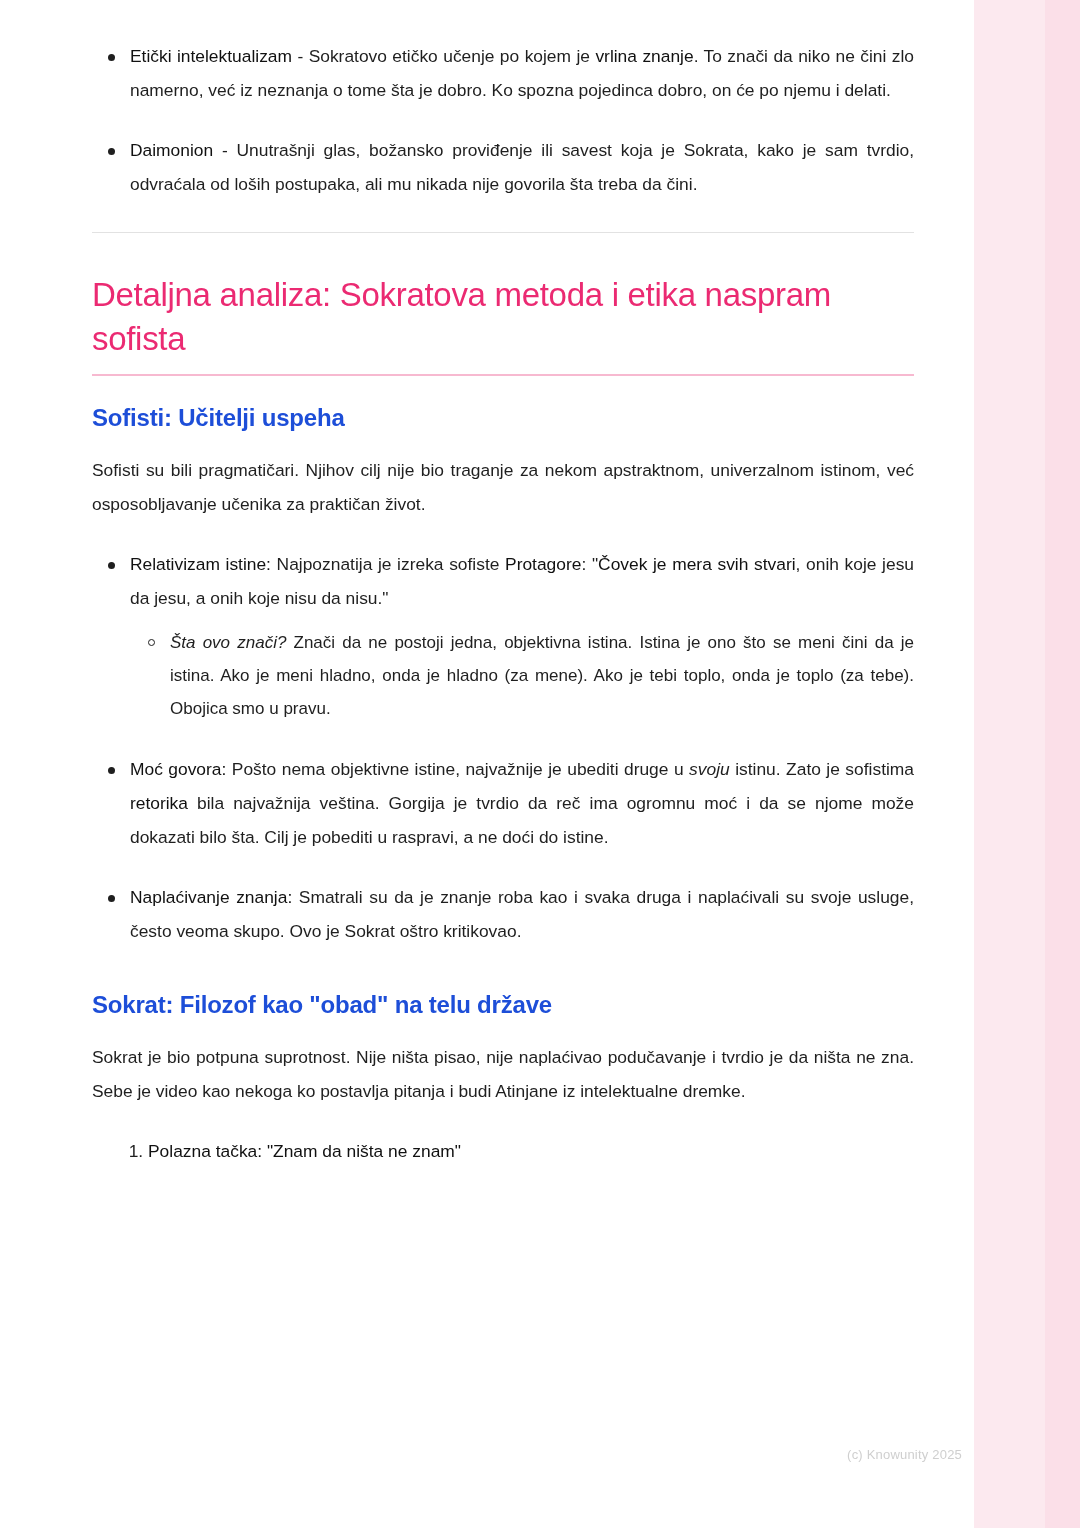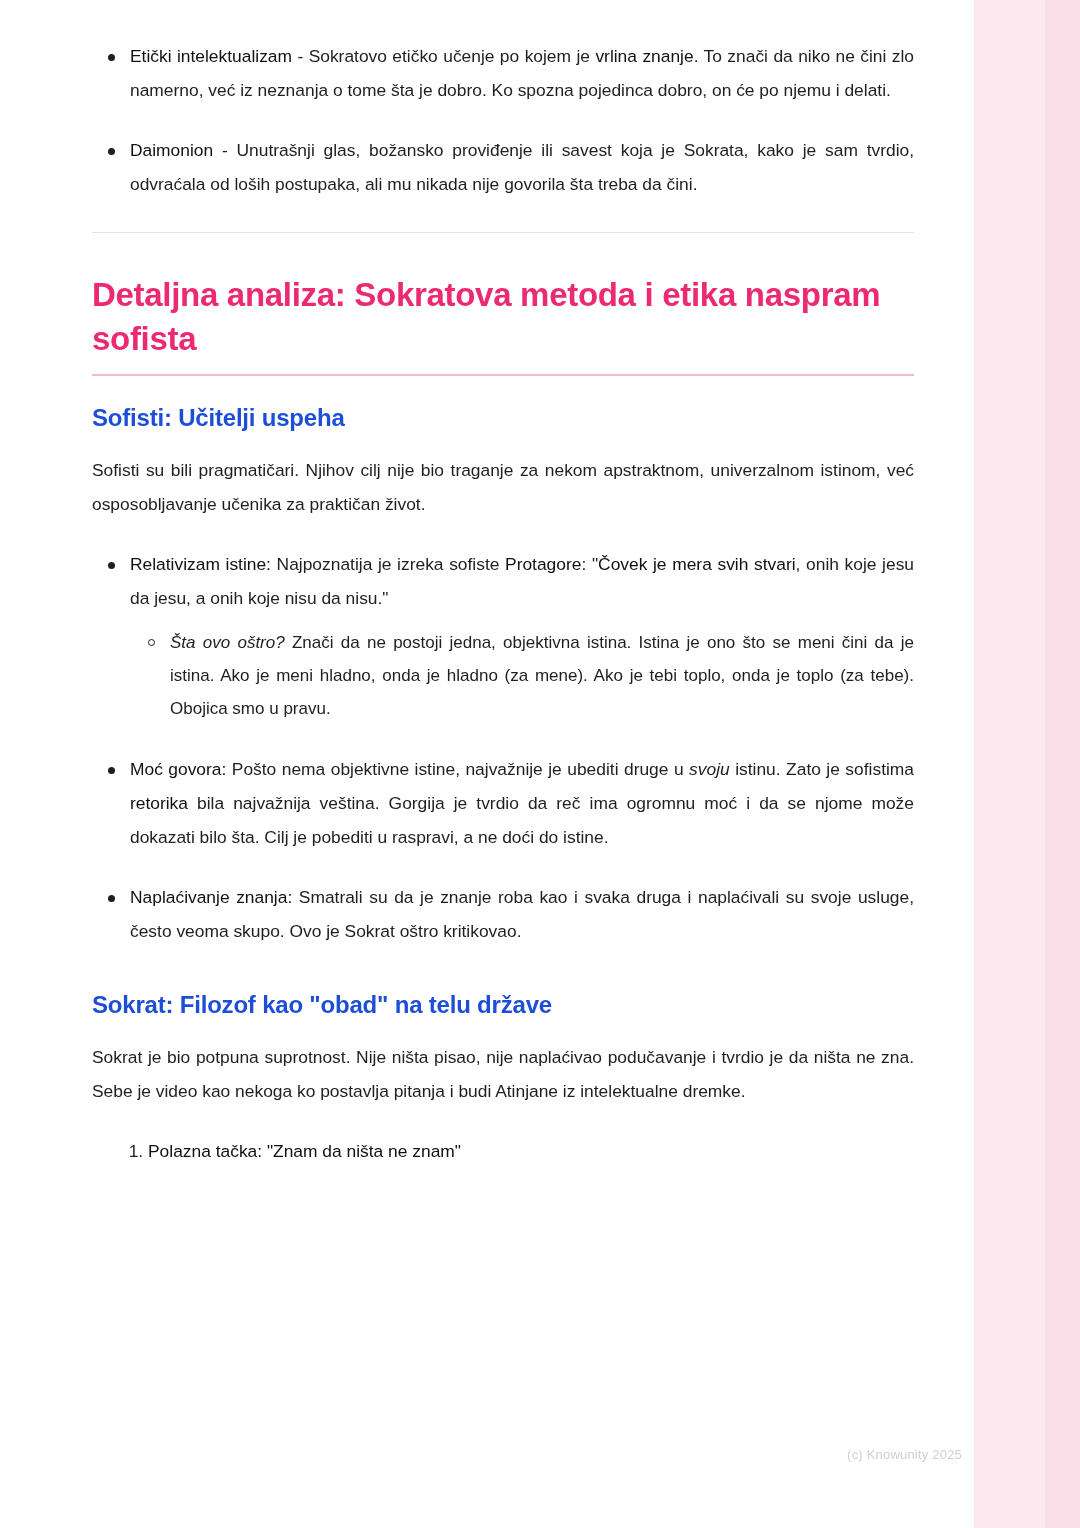--- a/index.html
+++ b/index.html
@@ -111,21 +111,21 @@
 
   hr.divider {
     border: none;
     border-top: 1px solid #e2e2e2;
     margin: 30px 0 40px 0;
   }
   h1.section-title {
     font-size: 33px;
     line-height: 1.35;
     color: #eb2a72;
-    font-weight: bold;
+    font-weight: normal;
     margin: 0 0 12px 0;
     letter-spacing: -0.3px;
   }
   .title-rule {
     border: none;
     border-top: 2px solid #f7b9d0;
     margin: 10px 0 28px 0;
   }
   h2.sub-title {
     font-size: 24px;
@@ -179,21 +179,21 @@
     <h2 class="sub-title">Sofisti: Učitelji uspeha</h2>
 
     <p class="para justify">Sofisti su bili pragmatičari. Njihov cilj nije bio traganje za nekom apstraktnom, univerzalnom istinom, već osposobljavanje učenika za praktičan život.</p>
 
     <ul class="bullets">
       <li class="justify">
         <b>Relativizam istine:</b><span> Najpoznatija je izreka sofiste </span><b>Protagore</b><span>: "</span><b>Čovek je mera svih stvari</b><span>, onih koje jesu da jesu, a onih koje nisu da nisu."</span>
 
         <ul class="sub">
           <li class="justify">
-            <i>Šta ovo oštro?</i><span> Znači da ne postoji jedna, objektivna istina. Istina je ono što se meni čini da je istina. Ako je meni hladno, onda je hladno (za mene). Ako je tebi toplo, onda je toplo (za tebe). Obojica smo u pravu.</span>
+            <i>Šta ovo znači?</i><span> Znači da ne postoji jedna, objektivna istina. Istina je ono što se meni čini da je istina. Ako je meni hladno, onda je hladno (za mene). Ako je tebi toplo, onda je toplo (za tebe). Obojica smo u pravu.</span>
           </li>
         </ul>
       </li>
 
       <li class="justify spaced-lead">
         <b>Moć govora:</b><span> Pošto nema objektivne istine, najvažnije je ubediti druge u </span><i>svoju</i><span> istinu. Zato je sofistima </span><b>retorika</b><span> bila najvažnija veština. Gorgija je tvrdio da reč ima ogromnu moć i da se njome može dokazati bilo šta. Cilj je pobediti u raspravi, a ne doći do istine.</span>
       </li>
 
       <li class="justify">
         <b>Naplaćivanje znanja:</b><span> Smatrali su da je znanje roba kao i svaka druga i naplaćivali su svoje usluge, često veoma skupo. Ovo je Sokrat oštro kritikovao.</span>

